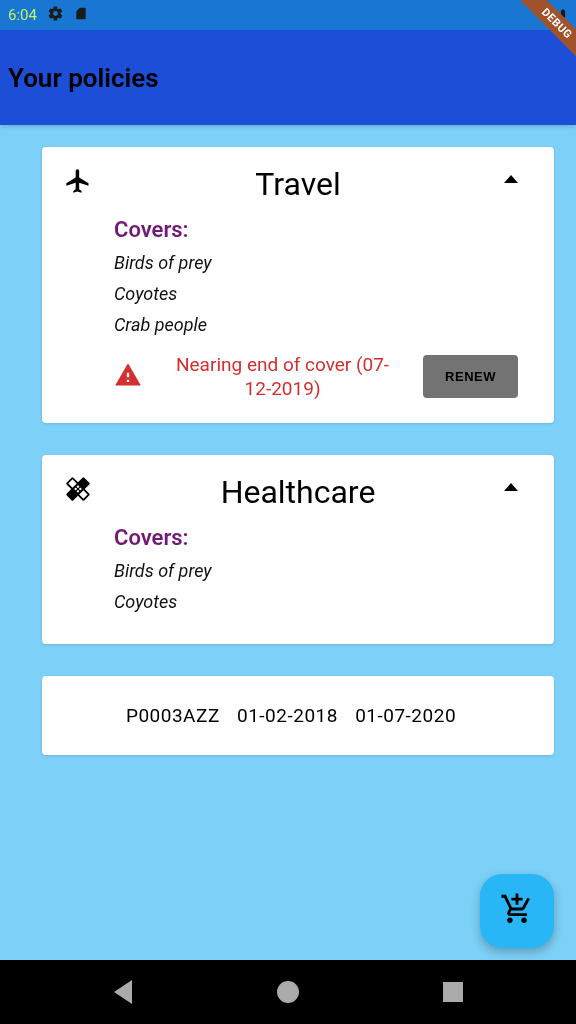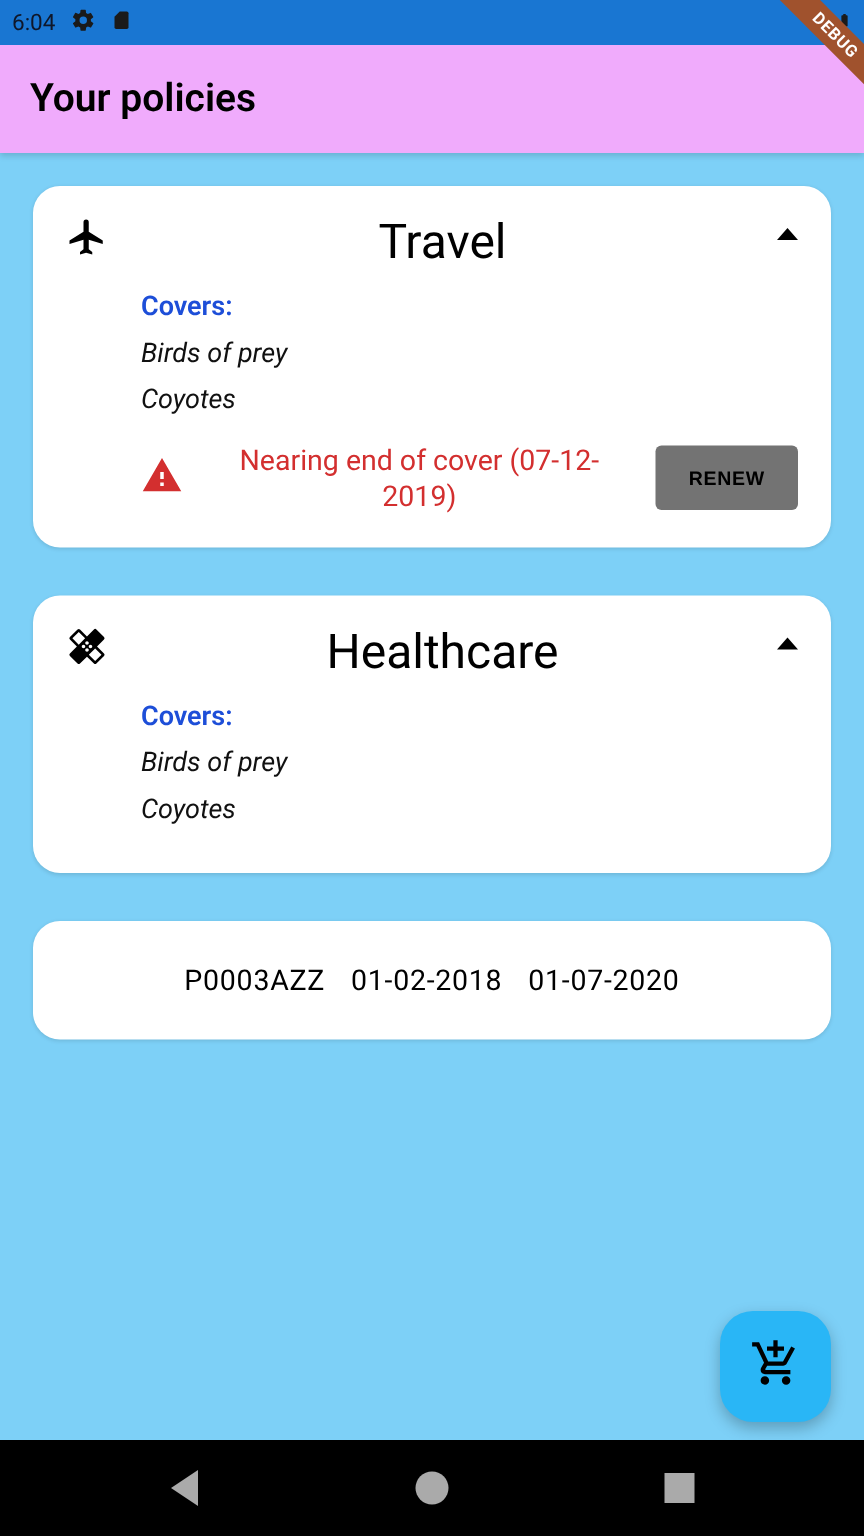--- a/index.html
+++ b/index.html
@@ -10,32 +10,32 @@
     background: #7dd0f7;
     overflow: hidden;
     position: relative;
   }
   .status-bar {
     height: 30px;
     background: #1976d2;
     display: flex;
     align-items: center;
     padding: 0 8px;
-    color: #0f172a;
+    color: #bef264;
     font-size: 15px;
     position: relative;
   }
   .status-left { display: flex; align-items: center; gap: 10px; }
   .status-right { position: absolute; right: 8px; display: flex; align-items: center; gap: 6px; }
   .app-bar {
-    height: 72px;
-    background: #f0abfc;
-    display: flex;
-    align-items: center;
-    padding: 0 20px;
+    height: 95px;
+    background: #1d4ed8;
+    display: flex;
+    align-items: center;
+    padding: 0 8px;
     box-shadow: 0 2px 4px rgba(0,0,0,0.15);
   }
   .app-bar h1 {
     font-size: 26px;
     font-weight: 600;
     color: #000;
   }
   .debug-banner {
     position: absolute;
     top: 14px;
@@ -48,25 +48,26 @@
     transform: rotate(45deg);
     letter-spacing: 0.5px;
   }
   .content {
     padding: 22px;
     height: calc(1024px - 30px - 84px - 64px);
     overflow: hidden;
   }
   .card {
     background: #fff;
-    border-radius: 18px;
+    border-radius: 4px;
     margin-bottom: 32px;
-    padding: 18px 22px 22px 22px;
+    padding: 18px 36px 22px 22px;
     box-shadow: 0 1px 3px rgba(0,0,0,0.12);
     position: relative;
+    margin-left: 20px;
   }
   .card.collapsed-peek {
     background: #6ea3bf;
     padding-bottom: 0;
   }
   .card-header {
     display: flex;
     align-items: flex-start;
     position: relative;
   }
@@ -85,21 +86,21 @@
   }
   .card-arrow {
     width: 0; height: 0;
     border-left: 7px solid transparent;
     border-right: 7px solid transparent;
     margin-top: 10px;
   }
   .arrow-up { border-bottom: 8px solid #000; }
   .arrow-down { border-top: 8px solid #000; }
   .card-body { margin-left: 50px; margin-top: 14px; }
-  .covers-label { font-weight: 600; font-size: 18px; color: #1d4ed8; margin-bottom: 10px; }
+  .covers-label { font-weight: 600; font-size: 22px; color: #701a75; margin-bottom: 10px; }
   .cover-item { font-size: 18px; color: #111; margin-bottom: 10px; font-style: italic; }
   .card-footer {
     display: flex;
     align-items: center;
     margin-top: 18px;
     margin-left: 50px;
     gap: 28px;
   }
   .warn-icon { flex: 0 0 28px; }
   .warn-text {
@@ -213,20 +214,21 @@
             <path d="M21 16v-2l-8-5V3.5a1.5 1.5 0 0 0-3 0V9l-8 5v2l8-2.5V19l-2 1.5V22l3.5-1 3.5 1v-1.5L13 19v-5.5l8 2.5z"></path>
           </svg>
       </span>
       <div class="card-title">Travel</div>
       <div class="card-arrow arrow-up"></div>
     </div>
     <div class="card-body">
       <div class="covers-label">Covers:</div>
       <div class="cover-item">Birds of prey</div>
       <div class="cover-item">Coyotes</div>
+      <div class="cover-item">Crab people</div>
     </div>
     <div class="card-footer">
       <span class="warn-icon">
         <svg width="28" height="28" viewBox="0 0 24 24" fill="#d32f2f">
             <path d="M1 21h22L12 2 1 21zm12-3h-2v-2h2v2zm0-4h-2v-4h2v4z"></path>
           </svg>
       </span>
       <div class="warn-text">Nearing end of cover (07-12-2019)</div>
       <button class="renew-btn">RENEW</button>
     </div>

